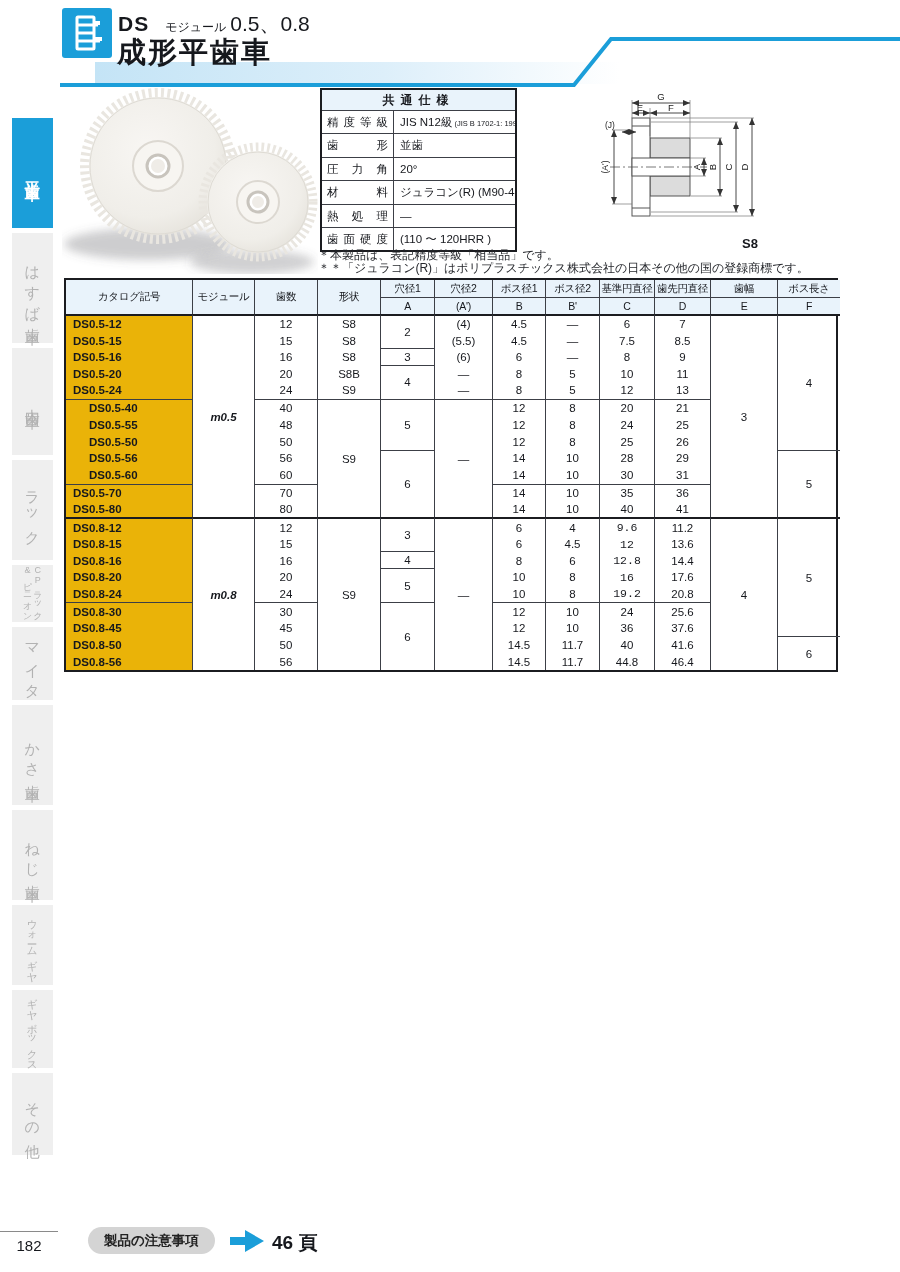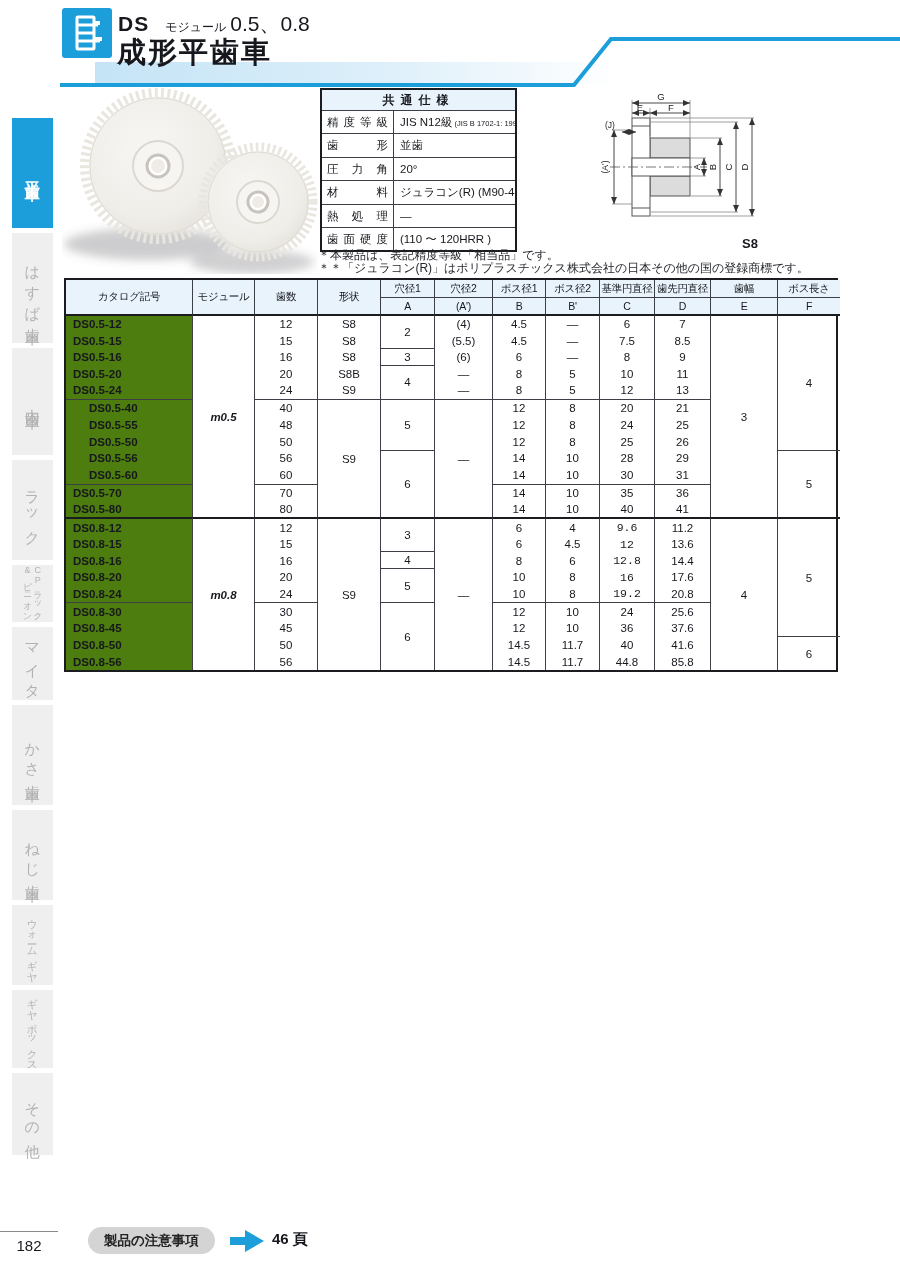--- a/index.html
+++ b/index.html
@@ -50,31 +50,31 @@
      grid-template-rows:17px 17px repeat(21,1fr);
      border:2px solid #1b1c20;background:#fff;box-sizing:border-box;font-size:11.5px;}
   .mcell{border-left:1px solid #3c3f46;border-top:1px solid #3c3f46;
          display:flex;align-items:center;justify-content:center;min-width:0;}
   .mcell.c1{border-left:none;}
   .mcell.top{border-top:none;}
   .mcell.h{background:#e9f3fb;font-size:10.5px;letter-spacing:-0.3px;white-space:nowrap;overflow:hidden;}
   .mcell.thick{border-top:2px solid #1b1c20;}
   .mcell.multi{flex-direction:column;align-items:stretch;padding:0;}
   .multi .ln{flex:1;display:flex;align-items:center;justify-content:center;}
-  .mcell.catalog{background:#4d7c0f;font-weight:bold;}
+  .mcell.catalog{background:#eab308;font-weight:bold;}
   .catalog .ln{justify-content:flex-start;padding-left:7px;}
   .mcell.module{font-weight:bold;font-style:italic;}
 
   
   #pg-rule{left:0;top:1231px;width:58px;height:1px;background:#8a8a8a;}
   #pg-num{left:0px;top:1237px;width:58px;text-align:center;font-size:15px;}
   #note-pill{left:88px;top:1227px;height:27px;line-height:27px;padding:0 16px;
              background:#d4d4d4;border-radius:14px;font-size:13.5px;font-weight:bold;color:#222;}
   #ref-arrow{left:228px;top:1227px;}
-  #ref-page{left:272px;top:1230px;font-size:15px;font-weight:bold;}
+  #ref-page{left:272px;top:1230px;font-size:19px;font-weight:bold;}
 </style>
 </head>
 <body>
 
 <div id="page">
 
   <div class="abs" id="hdr-icon">
     <svg width="50" height="50" viewBox="0 0 50 50">
       <g fill="none" stroke="#ffffff" stroke-width="3">
         <rect x="15" y="9" width="17" height="32" rx="1"></rect>
@@ -464,21 +464,21 @@
         <div class="ln">11.2</div>
         <div class="ln">13.6</div>
         <div class="ln">14.4</div>
         <div class="ln">17.6</div>
         <div class="ln">20.8</div>
       </div>
       <div class="mcell d multi" style="grid-area: 20 / 10 / span 4;">
         <div class="ln">25.6</div>
         <div class="ln">37.6</div>
         <div class="ln">41.6</div>
-        <div class="ln">85.8</div>
+        <div class="ln">46.4</div>
       </div>
       <div class="mcell d thick" style="grid-area: 3 / 11 / span 12;">3</div>
       <div class="mcell d thick" style="grid-area: 15 / 11 / span 9;">4</div>
       <div class="mcell d thick" style="grid-area: 3 / 12 / span 8;">4</div>
       <div class="mcell d" style="grid-area: 11 / 12 / span 4;">5</div>
       <div class="mcell d thick" style="grid-area: 15 / 12 / span 7;">5</div>
       <div class="mcell d" style="grid-area: 22 / 12 / span 2;">6</div>
     </div>
 
   <div class="abs" id="pg-rule"></div>

